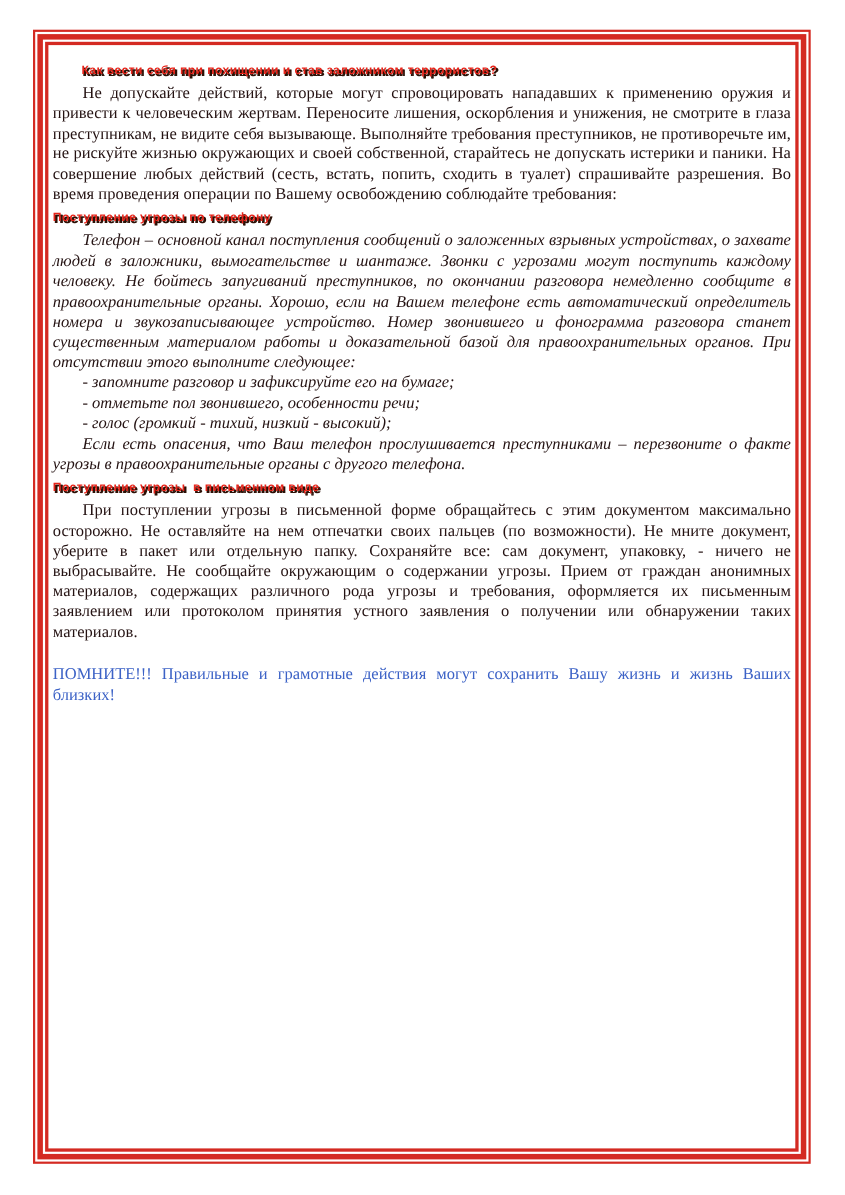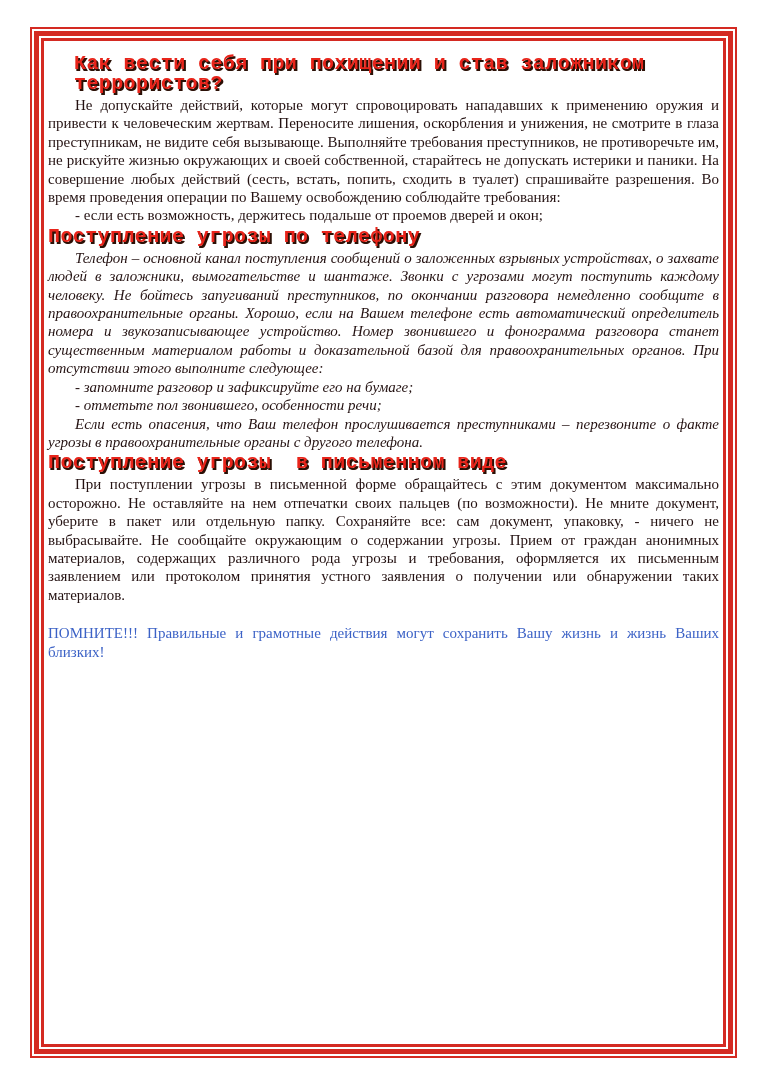--- a/index.html
+++ b/index.html
@@ -29,23 +29,23 @@
     border:5px solid var(--frame_red);
     padding:2px;
   }
   .frame-inner{
     width:100%;height:100%;
     border:3px solid var(--frame_red);
     padding:11px 4px 0 4px;
     overflow:hidden;
   }
   .h-red{
-    font-family:Liberation Mono, monospace;
+    font-family:Liberation Sans, sans-serif;
     font-weight:700;
-    font-size:20px;
+    font-size:11px;
     line-height:20px;
     color:var(--heading_red);
     text-shadow:1px 2px 0 var(--heading_shadow), 2px 2px 0 var(--heading_shadow);
     letter-spacing:0.4px;
     white-space:pre-wrap;
     margin:2px 0 2px 0;
   }
   .h-indent{padding-left:26px;}
   .para{
     font-size:15px;
@@ -64,29 +64,29 @@
 
 <div class="page">
   <div class="frame-outer">
     <div class="frame-mid">
       <div class="frame-inner">
 
         <h1 class="h-red h-indent">Как вести себя при похищении и став заложником террористов?</h1>
 
         <p class="para">Не допускайте действий, которые могут спровоцировать нападавших к применению оружия и привести к человеческим жертвам. Переносите лишения, оскорбления и унижения, не смотрите в глаза преступникам, не видите себя вызывающе. Выполняйте требования преступников, не противоречьте им, не рискуйте жизнью окружающих и своей собственной, старайтесь не допускать истерики и паники. На совершение любых действий (сесть, встать, попить, сходить в туалет) спрашивайте разрешения. Во время проведения операции по Вашему освобождению соблюдайте требования:</p>
 
-        <p class="para">- если есть возможность, держитесь подальше от проемов дверей и окон;</p>
 
 
         <h2 class="h-red">Поступление угрозы по телефону</h2>
 
         <p class="para italic">Телефон – основной канал поступления сообщений о заложенных взрывных устройствах, о захвате людей в заложники, вымогательстве и шантаже. Звонки с угрозами могут поступить каждому человеку. Не бойтесь запугиваний преступников, по окончании разговора немедленно сообщите в правоохранительные органы. Хорошо, если на Вашем телефоне есть автоматический определитель номера и звукозаписывающее устройство. Номер звонившего и фонограмма разговора станет существенным материалом работы и доказательной базой для правоохранительных органов. При отсутствии этого выполните следующее:</p>
 
         <p class="para italic">- запомните разговор и зафиксируйте его на бумаге;</p>
         <p class="para italic">- отметьте пол звонившего, особенности речи;</p>
+        <p class="para italic">- голос (громкий - тихий, низкий - высокий);</p>
 
         <p class="para italic">Если есть опасения, что Ваш телефон прослушивается преступниками – перезвоните о факте угрозы в правоохранительные органы с другого телефона.</p>
 
         <h2 class="h-red">Поступление угрозы  в письменном виде</h2>
 
         <p class="para">При поступлении угрозы в письменной форме обращайтесь с этим документом максимально осторожно. Не оставляйте на нем отпечатки своих пальцев (по возможности). Не мните документ, уберите в пакет или отдельную папку. Сохраняйте все: сам документ, упаковку, - ничего не выбрасывайте. Не сообщайте окружающим о содержании угрозы. Прием от граждан анонимных материалов, содержащих различного рода угрозы и требования, оформляется их письменным заявлением или протоколом принятия устного заявления о получении или обнаружении таких материалов.</p>
 
         <p class="para blue noindent">ПОМНИТЕ!!! Правильные и грамотные действия могут сохранить Вашу жизнь и жизнь Ваших близких!</p>
 
       </div>

